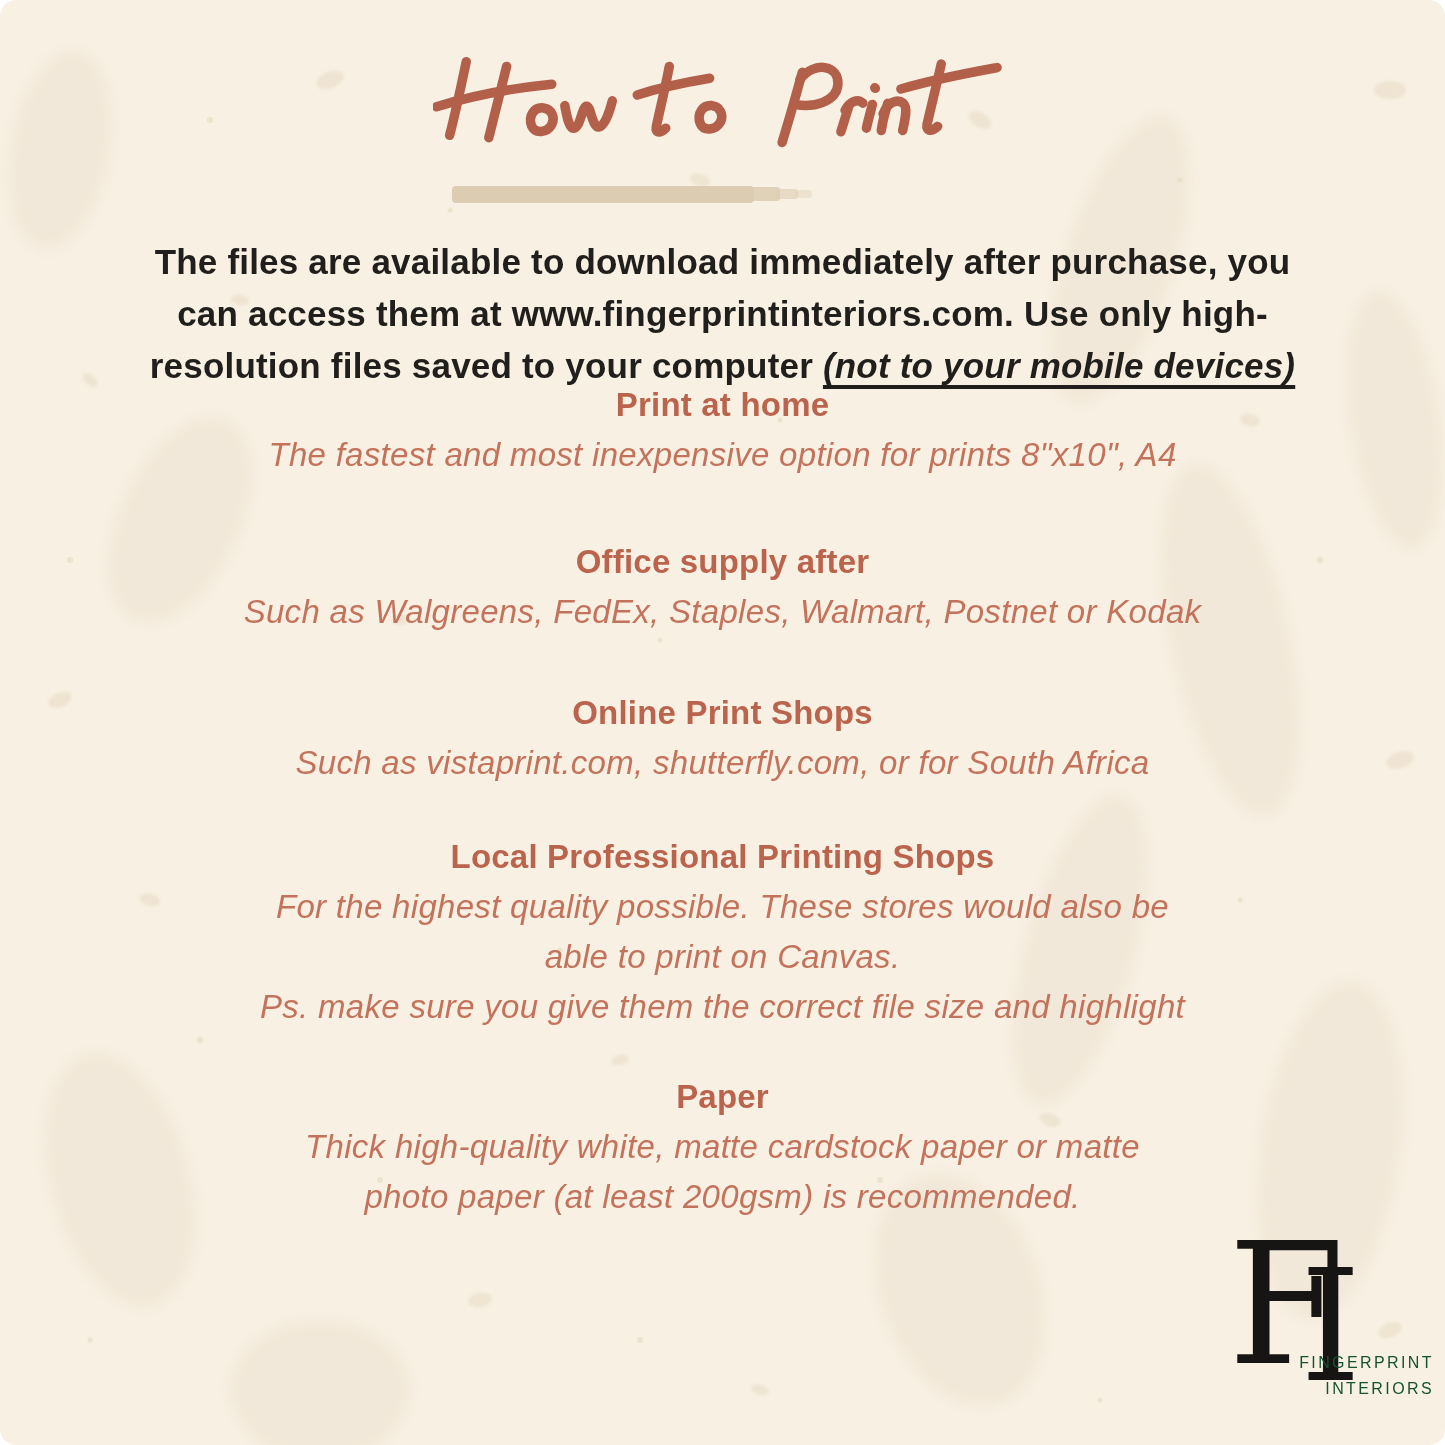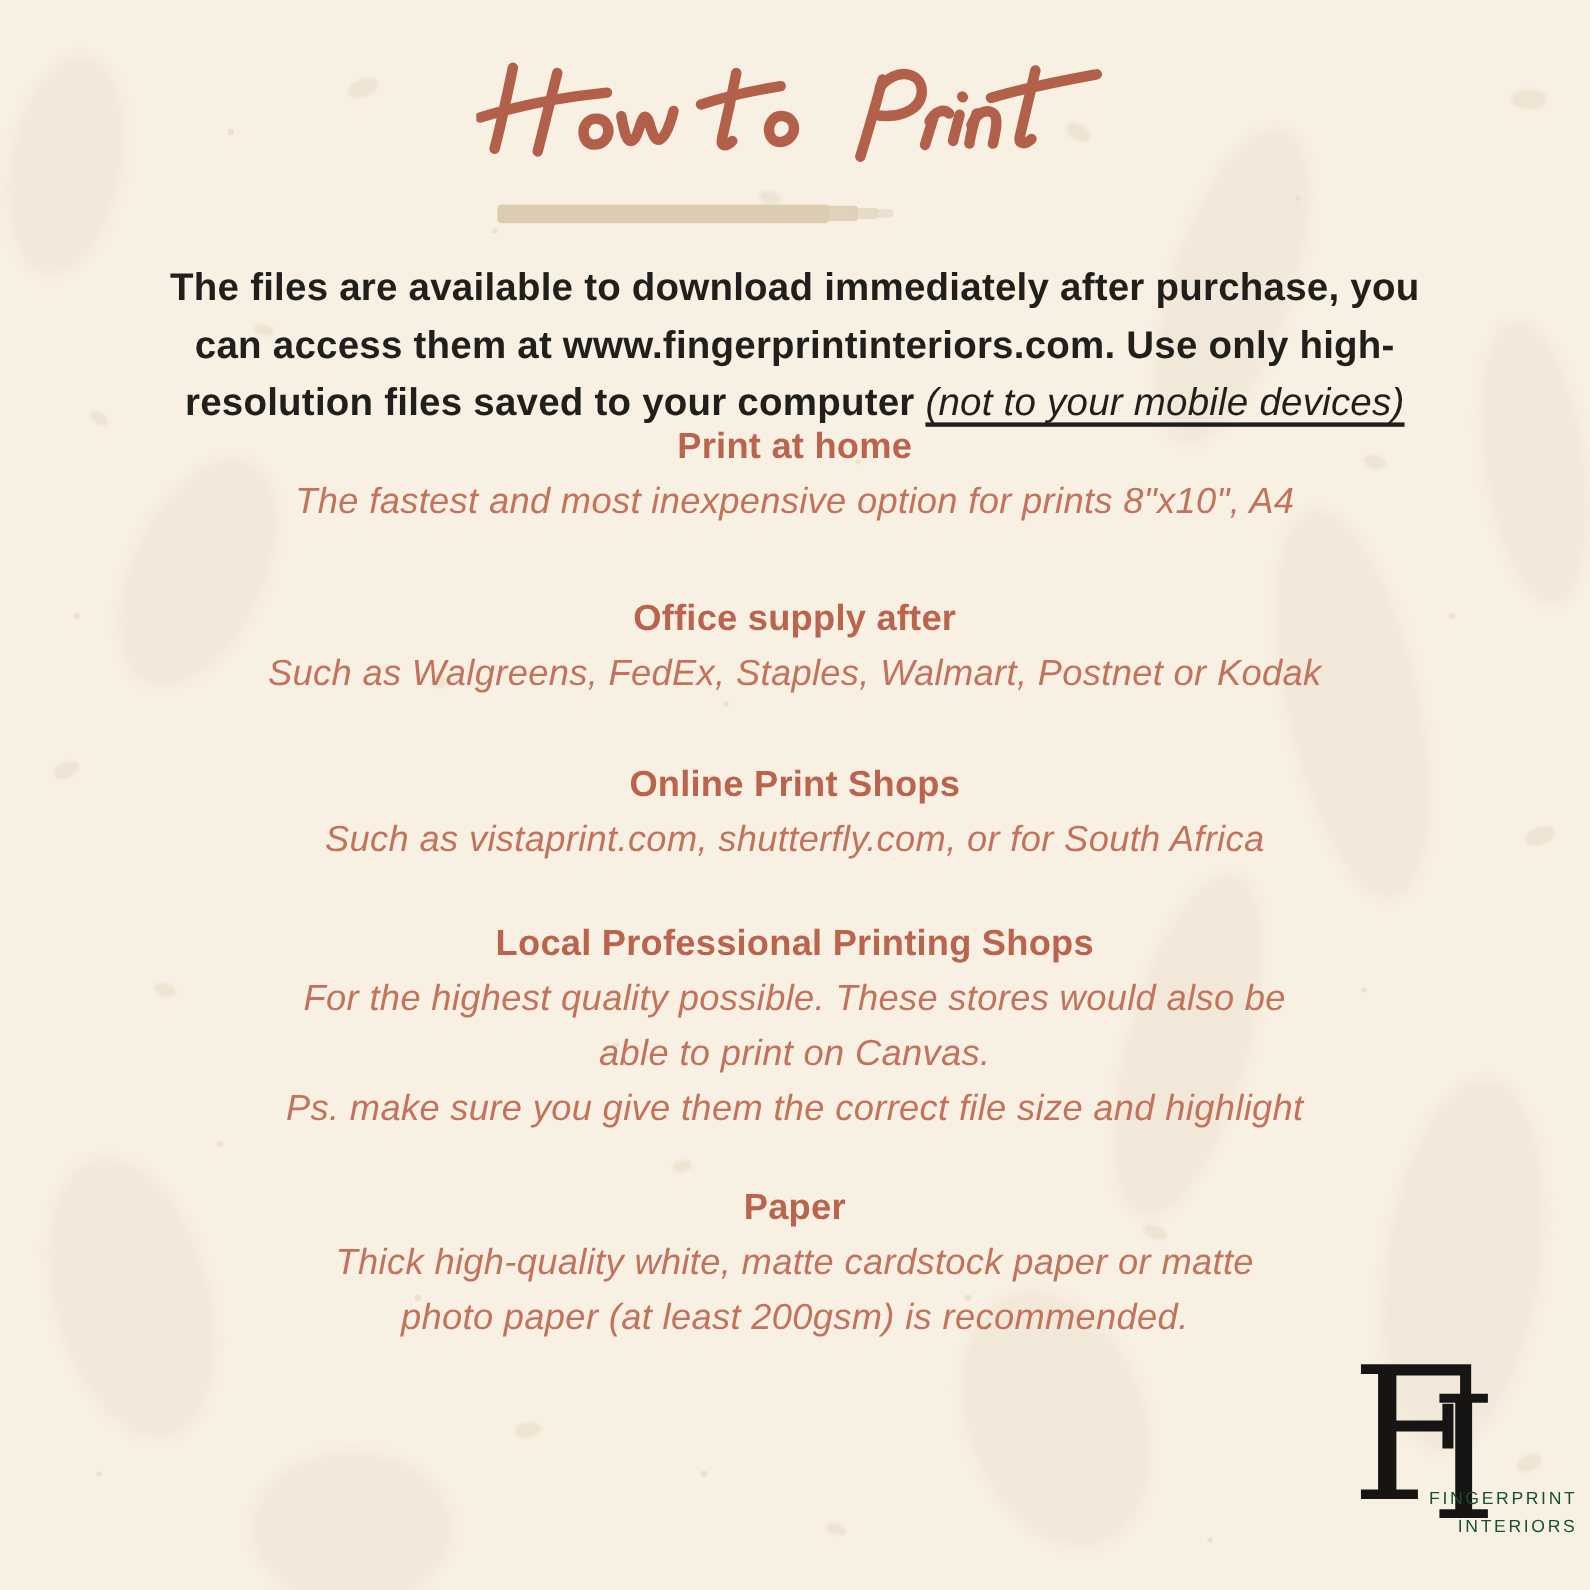--- a/index.html
+++ b/index.html
@@ -2,20 +2,21 @@
 <html><head>
 <meta charset="utf-8">
 <style>
   html,body{margin:0;padding:0;}
   .page{
     position:relative;
     width:1445px;height:1445px;
     background:#f8f0e3;
     overflow:hidden;
     font-family:"Liberation Sans","DejaVu Sans",sans-serif;
+    border-radius:16px;
   }
   .texture{position:absolute;inset:0;pointer-events:none;}
   .visually-hidden{
     position:absolute;width:1px;height:1px;overflow:hidden;
     clip:rect(0 0 0 0);white-space:nowrap;
   }
   
   .title-art{
     position:absolute;left:433px;top:46px;width:570px;height:118px;
   }
@@ -28,21 +29,21 @@
   }
   .title-bar rect{fill:#dccdb2;}
   
   .intro{
     position:absolute;top:236px;left:50%;transform:translateX(-50%);
     width:1290px;text-align:center;
     color:#211f1c;font-size:35px;line-height:52px;font-weight:600;
     letter-spacing:0.2px;
   }
   .intro .em{
-    font-weight:400;font-style:italic;
+    font-weight:700;font-style:italic;
     text-decoration:underline;
     text-decoration-thickness:3.5px;
     text-underline-offset:7px;
   }
   
   .sections{position:absolute;top:380px;left:0;right:0;text-align:center;}
   .sec{margin:0 auto;width:1200px;}
   .sec-heading{
     margin:0;font-size:33px;line-height:50px;font-weight:700;
     color:#bb644d;letter-spacing:0.2px;

